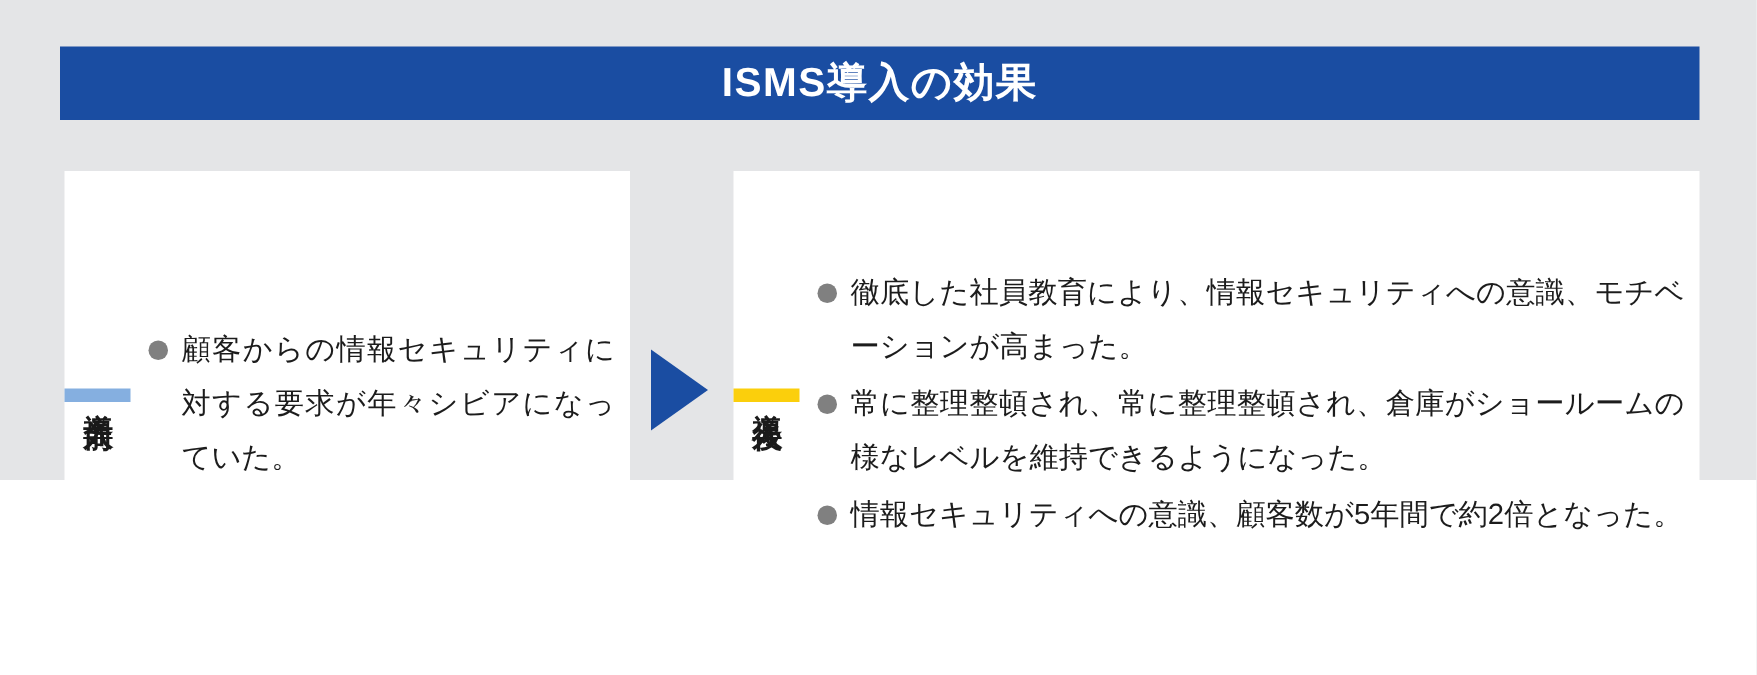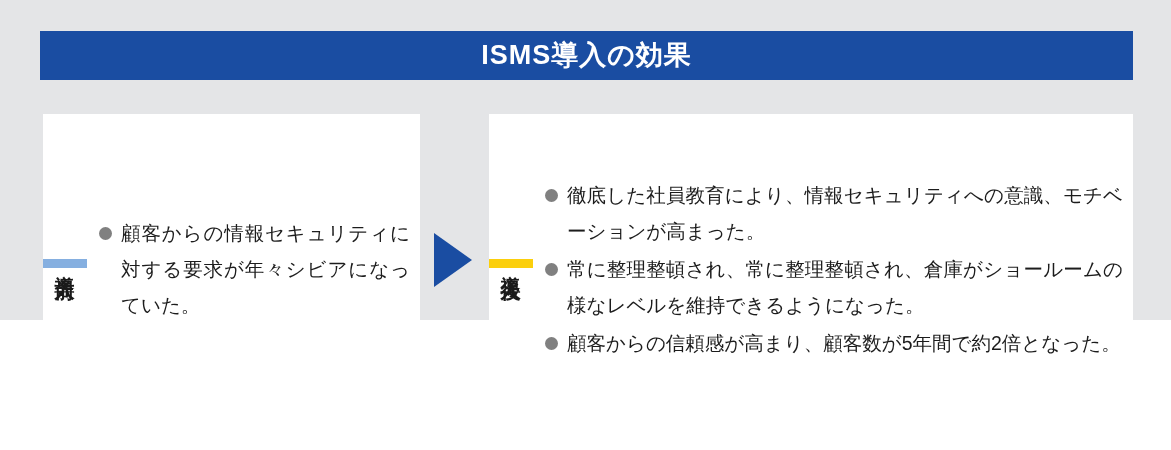--- a/index.html
+++ b/index.html
@@ -158,19 +158,19 @@
         <li class="bullet-item">
           <span class="bullet-dot"></span>
           <span>徹底した社員教育により、情報セキュリティへの意識、モチベーションが高まった。</span>
         </li>
         <li class="bullet-item">
           <span class="bullet-dot"></span>
           <span>常に整理整頓され、常に整理整頓され、倉庫がショールームの様なレベルを維持できるようになった。</span>
         </li>
         <li class="bullet-item">
           <span class="bullet-dot"></span>
-          <span>顧客からの信頼感が高まり、顧客数が5年間で約2倍となった。</span>
+          <span>情報セキュリティへの意識、顧客数が5年間で約2倍となった。</span>
         </li>
       </ul>
     </div>
   </div>
 
 </div>
 
 </body></html>

